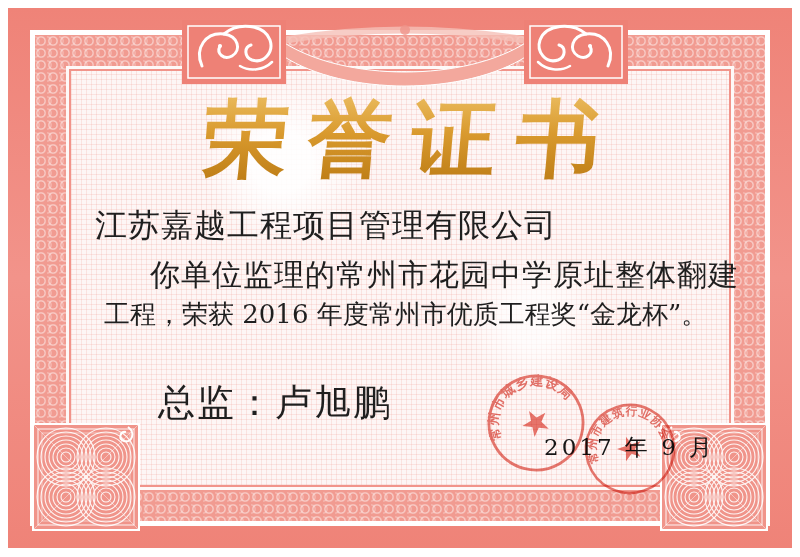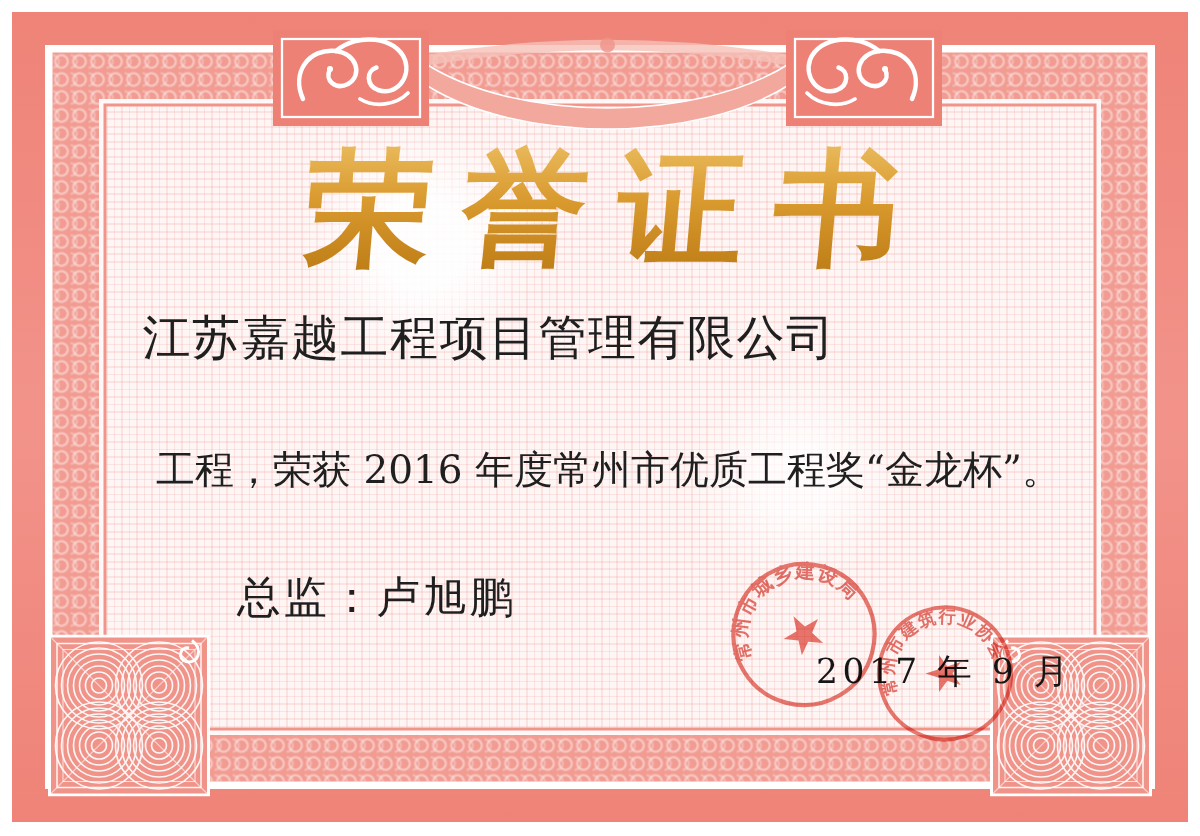--- a/index.html
+++ b/index.html
@@ -54,21 +54,21 @@
     transform:skewX(-5deg);
     text-shadow:none;
   }
   .bodyline{
     position:absolute;z-index:4;color:#1f1f1f;
     font-size:30px;line-height:1.2;letter-spacing:1px;white-space:nowrap;
   }
   .recipient{left:95px;top:206px;font-size:32px;text-align:center;}
   .body1{left:150px;top:257px;font-size:30px;}
   .body2{left:104px;top:299px;font-size:26px;letter-spacing:0;}
-  .signature{left:158px;top:381px;font-size:29px;letter-spacing:2px;}
+  .signature{left:158px;top:381px;font-size:37px;letter-spacing:2px;}
   .date{
     position:absolute;left:544px;top:432px;z-index:6;color:#151515;
     font-size:23px;letter-spacing:3px;white-space:nowrap;
   }
   
   .stamp{position:absolute;z-index:7;mix-blend-mode:multiply;opacity:.8;filter:blur(.3px);}
   .stampL{left:481px;top:368px;width:110px;height:110px;}
   .stampR{left:578px;top:397px;width:104px;height:104px;}
   .stamp text{font-family:"DejaVu Sans","Liberation Sans",sans-serif;font-weight:bold;}
 </style>
@@ -182,20 +182,21 @@
         <circle cx="74" cy="74" r="25"></circle>
         <circle cx="74" cy="74" r="29"></circle>
       <line x1="2" y1="2" x2="106" y2="106" stroke-width="0.8" opacity="0.6"></line>
       <line x1="106" y1="2" x2="2" y2="106" stroke-width="0.8" opacity="0.6"></line>
     </g>
     <path d="M12,4 C4,10 8,20 16,18 C22,16 20,8 14,9" stroke="#ffffff" stroke-width="2" fill="none"></path>
   </svg>
 
   <div class="title">荣誉证书</div>
   <div class="bodyline recipient">江苏嘉越工程项目管理有限公司</div>
+  <div class="bodyline body1">你单位监理的常州市花园中学原址整体翻建</div>
   <div class="bodyline body2">工程，荣获 2016 年度常州市优质工程奖“金龙杯”。</div>
   <div class="bodyline signature">总监：卢旭鹏</div>
   <div class="date">2017 年 9 月</div>
 
   <svg class="stamp stampL" viewBox="0 0 110 110">
     <defs>
       <path id="arcTL" d="M22,74 A38,38 0 1 1 88,74" fill="none"></path>
     </defs>
     <g transform="rotate(-30 55 55)">
       <circle cx="55" cy="55" r="47" stroke="#e05a4e" stroke-width="2.8" fill="none"></circle>

